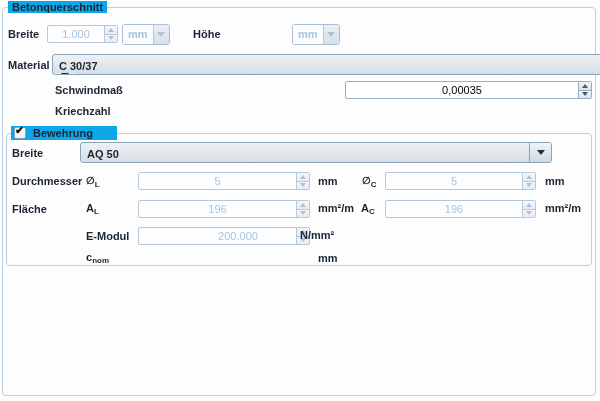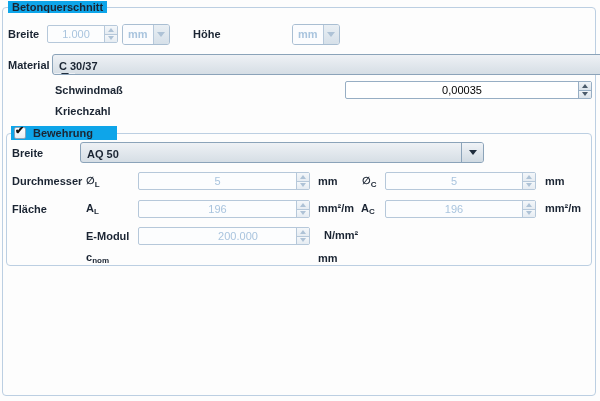--- a/index.html
+++ b/index.html
@@ -115,21 +115,21 @@
   <div class="lb" style="left:55px;top:105px;">Kriechzahl</div>
 
   <div class="groupbox" style="left:6px;top:133px;width:586px;height:133px;"></div>
   <div class="legend" style="left:11px;top:126px;width:98px;height:14px;"></div>
   <div class="ckb" style="left:14px;top:127px;">
     <span class="mark">✔</span>
   </div>
   <div class="legend" style="left:29px;top:127px;">Bewehrung</div>
 
   <div class="lb" style="left:12px;top:147px;">Breite</div>
-  <div class="cb" style="left:80px;top:142px;width:404px;">
+  <div class="cb" style="left:80px;top:142px;width:472px;">
     <span class="txt">AQ 50</span>
     <span class="ab">
         <i class="tri-down"></i>
       </span>
   </div>
 
   <div class="lb" style="left:12px;top:175px;">Durchmesser</div>
   <div class="lb" style="left:86px;top:175px;"><span class="dia">∅</span><sub>L</sub></div>
   <div class="sf disabled" style="left:138px;top:172px;width:172px;">
     <span class="val">5</span>
@@ -190,18 +190,18 @@
     <span class="val">200.000</span>
     <span class="spin">
       <span class="cell">
           <i class="tri-up"></i>
         </span>
       <span class="cell">
           <i class="tri-down"></i>
         </span>
     </span>
   </div>
-  <div class="lb" style="left:324px;top:229px;">N/mm²</div>
+  <div class="lb" style="left:300px;top:229px;">N/mm²</div>
 
   <div class="lb" style="left:86px;top:251px;text-align:center;"><span>c</span><sub>nom</sub></div>
   <div class="lb" style="left:318px;top:252px;">mm</div>
 
 </div>
 
 </body></html>

